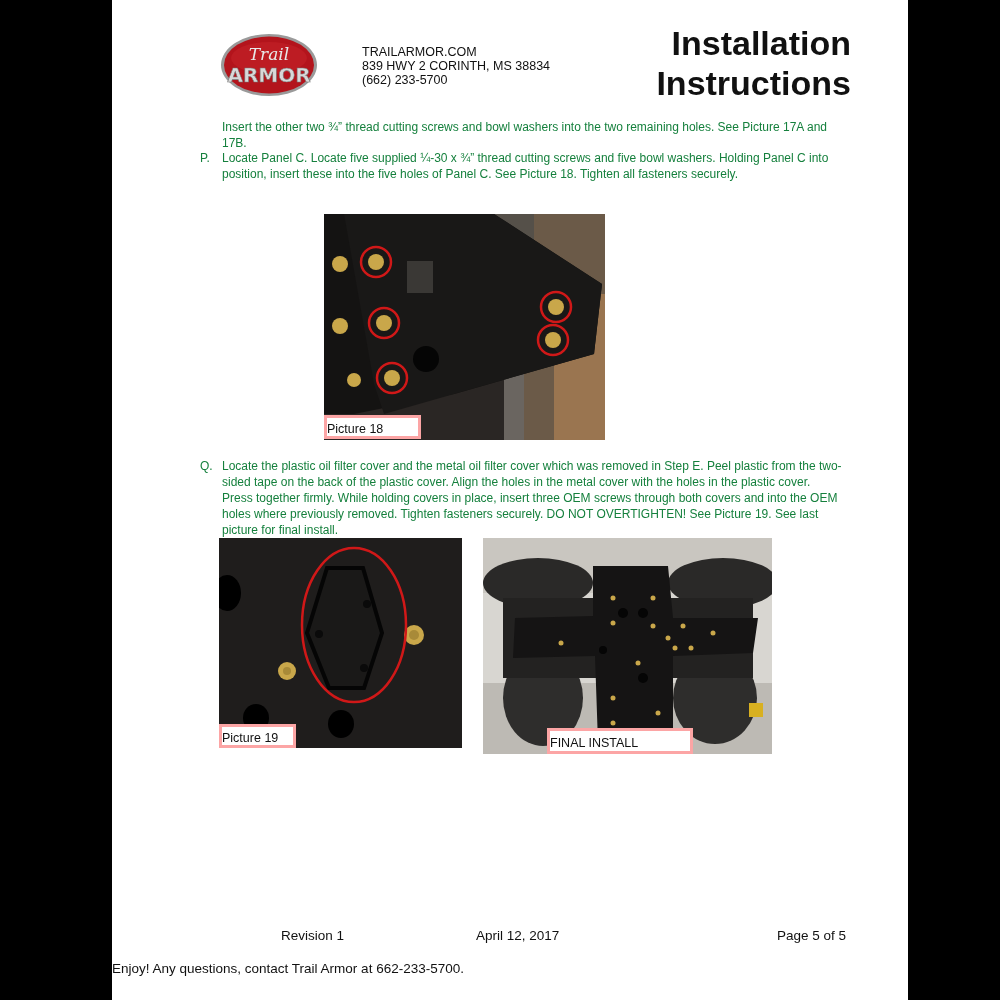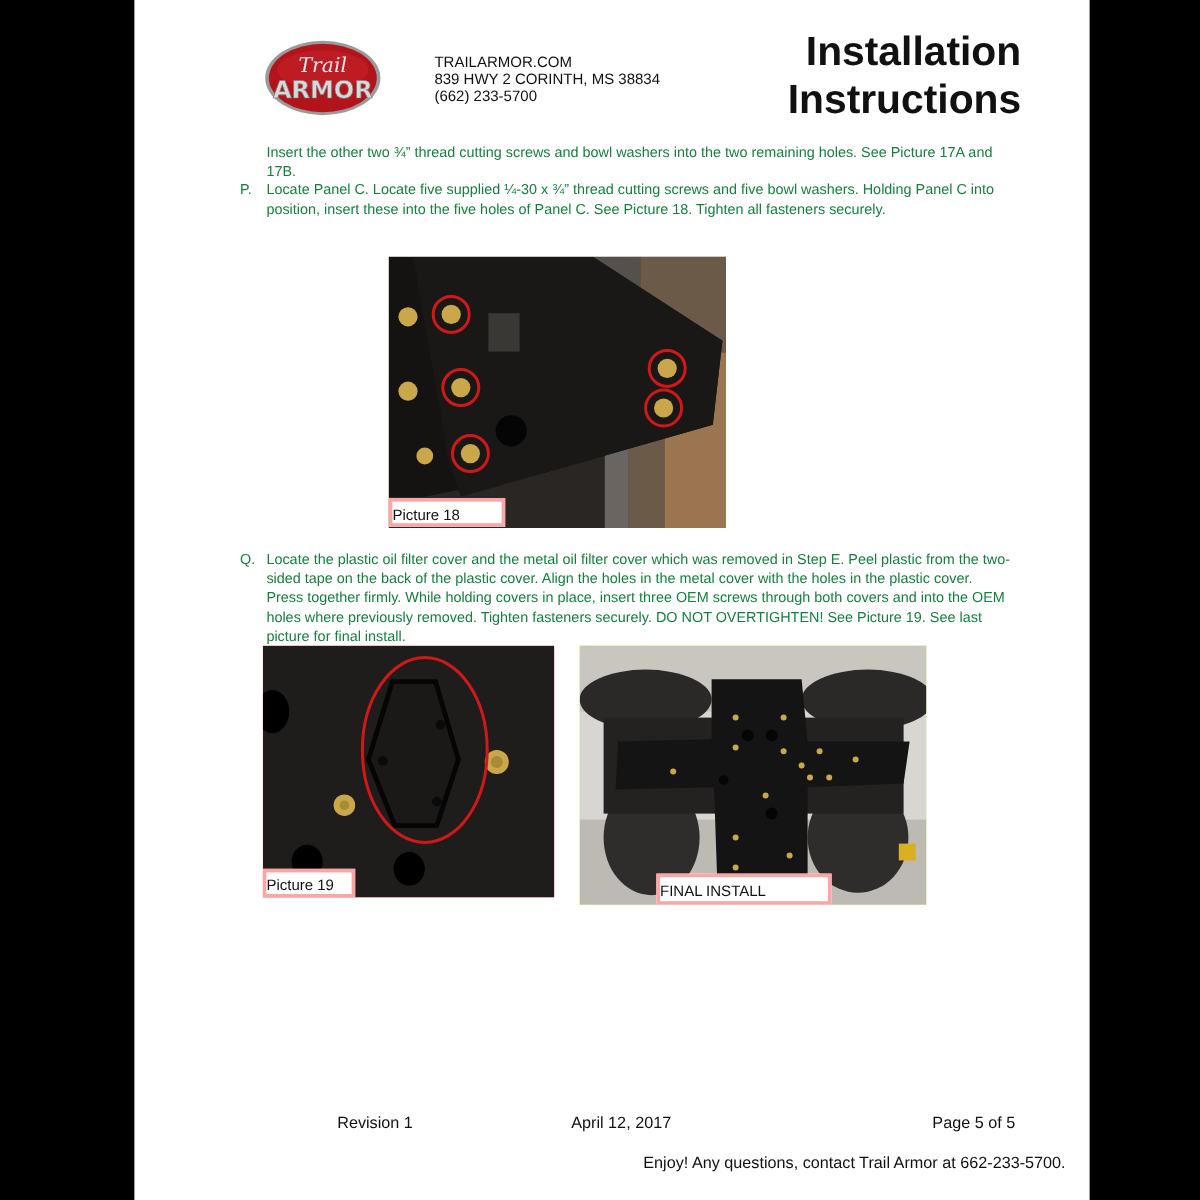--- a/index.html
+++ b/index.html
@@ -164,14 +164,14 @@
           <circle cx="160" cy="140" r="5"></circle>
         </g>
       <rect x="266" y="165" width="14" height="14" fill="#d8b020"></rect>
     </svg>
     <div class="caption" style="left:64px; top:190px; width:146px; height:26px; line-height:24px;">FINAL INSTALL</div>
   </div>
 
   <div class="abs footer" style="left:133px; top:928px;margin-left:36px;">Revision 1</div>
   <div class="abs footer" style="left:364px; top:928px;">April 12, 2017</div>
   <div class="abs footer" style="right:62px; top:928px;text-align:center;">Page 5 of 5</div>
-  <div class="abs footer" style="left:0; width:776px; text-align:right; top:961px;">Enjoy!  Any questions, contact Trail Armor at 662-233-5700.</div>
+  <div class="abs footer" style="left:0; width:776px; text-align:left; top:961px;">Enjoy!  Any questions, contact Trail Armor at 662-233-5700.</div>
 </div>
 
 </body></html>

